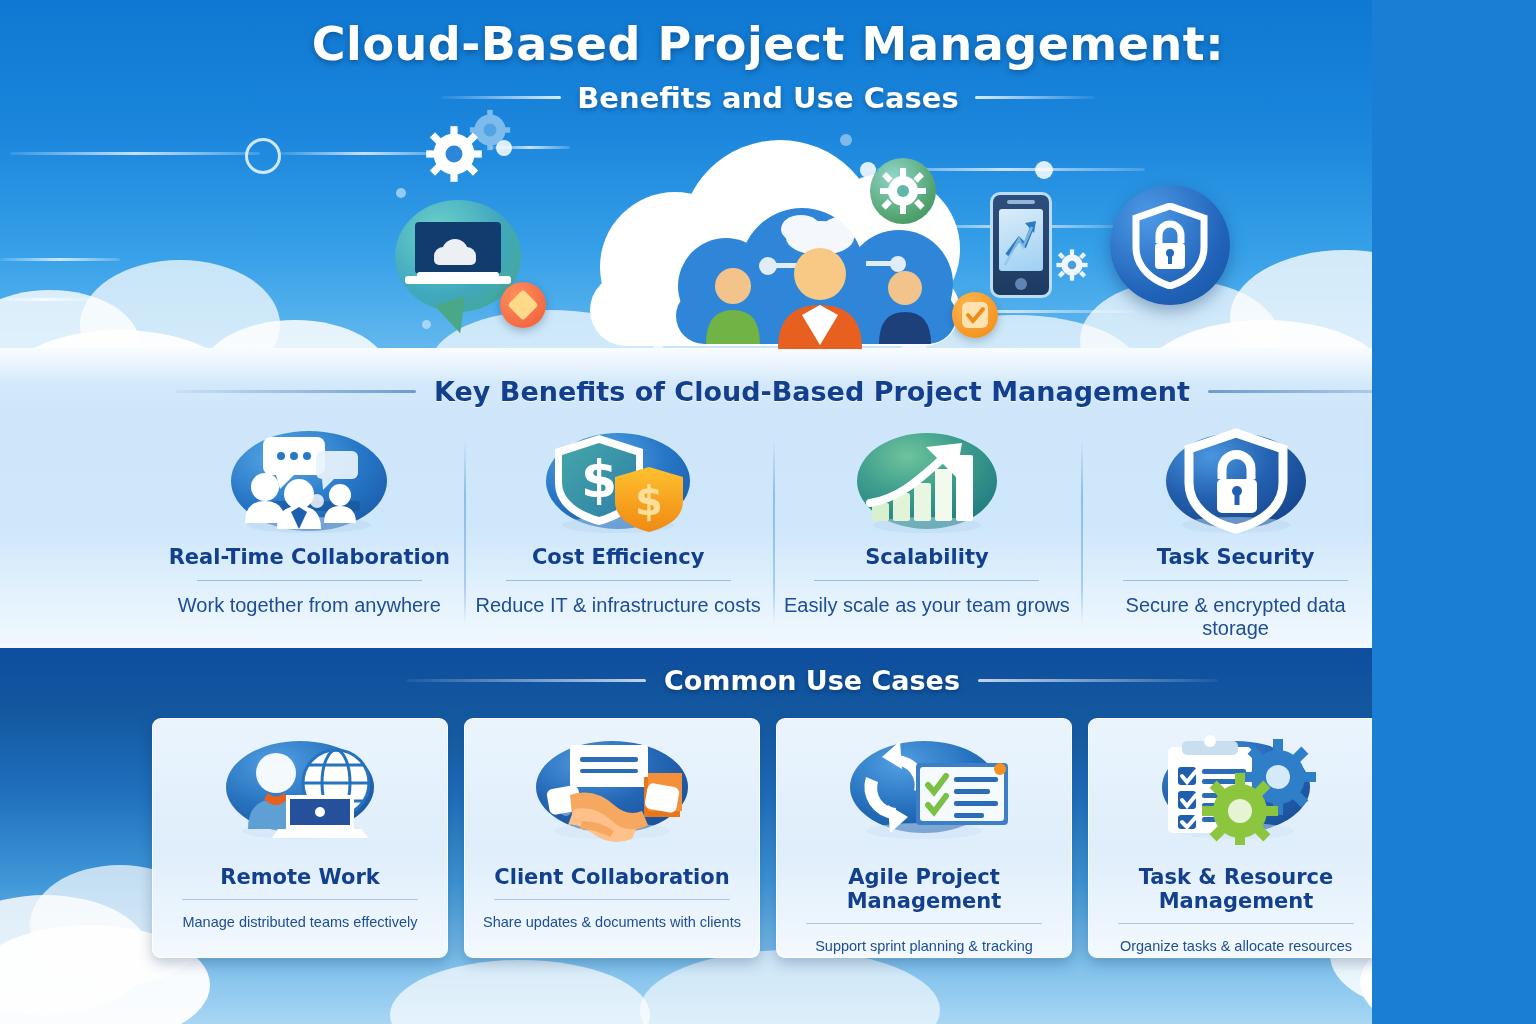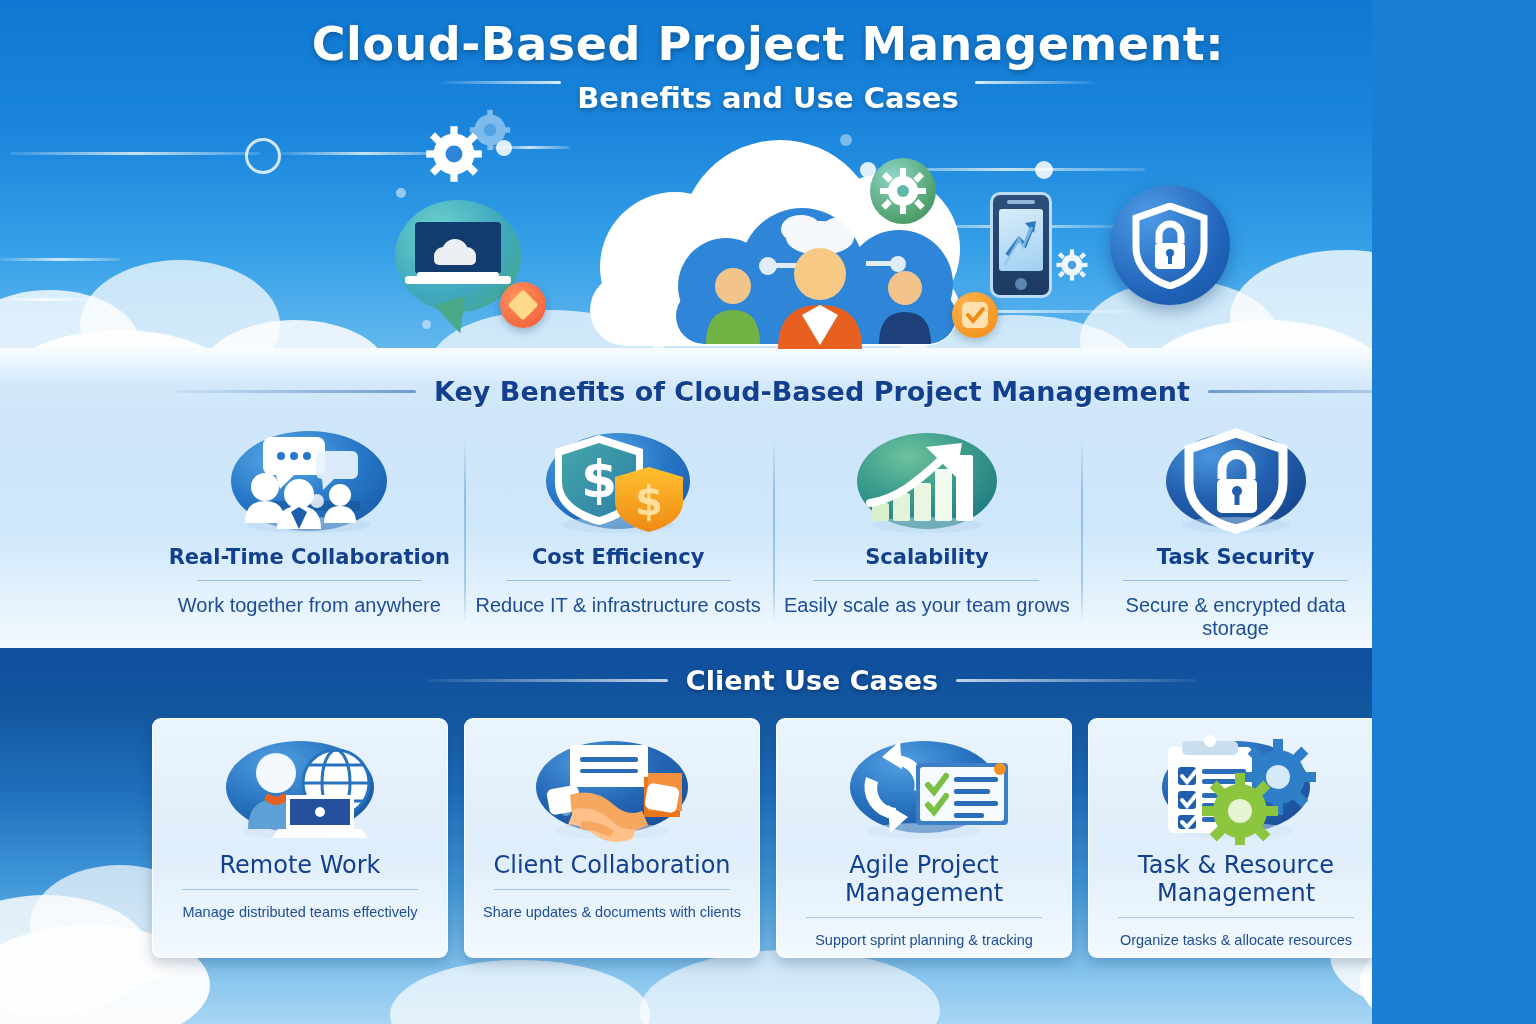--- a/index.html
+++ b/index.html
@@ -34,21 +34,21 @@
   .cloudgroup{position:absolute;}
 
   
   .title-wrap{position:absolute;left:0;top:18px;width:1536px;text-align:center;}
   .title-main{
     font-family:"DejaVu Sans",sans-serif;
     font-weight:bold;font-size:46px;letter-spacing:.5px;
     color:#ffffff;text-shadow:0 2px 6px rgba(3,40,80,.45);
     line-height:1.15;
   }
-  .sub-row{display:flex;justify-content:center;gap:16px;margin-top:10px;}
+  .sub-row{display:flex;align-items:center;justify-content:center;gap:16px;margin-top:10px;}
   .sub-line{height:3px;width:120px;border-radius:2px;
     background:linear-gradient(90deg,rgba(255,255,255,.05),rgba(255,255,255,.85));}
   .sub-line.r{background:linear-gradient(90deg,rgba(255,255,255,.85),rgba(255,255,255,.05));}
   .title-sub{
     font-family:"DejaVu Sans",sans-serif;
     font-weight:bold;font-size:29px;color:#fff;
     text-shadow:0 2px 5px rgba(3,40,80,.4);white-space:nowrap;
   }
 
   
@@ -114,21 +114,21 @@
   .cases-row{position:absolute;left:152px;top:718px;width:1232px;height:240px;display:flex;gap:16px;}
   .case{
     position:relative;flex:1;
     background:linear-gradient(180deg,#eaf4fd 0%,#dfeefb 55%,#f3f9fe 100%);
     border:1px solid rgba(255,255,255,.85);
     border-radius:9px;
     box-shadow:0 5px 14px rgba(5,35,80,.25);
     text-align:center;padding:14px 10px 0;box-sizing:border-box;
   }
   .c-icon{position:relative;height:112px;width:100%;}
-  .c-title{font-family:"DejaVu Sans",sans-serif;font-weight:normal;font-size:24px;color:#12408f;margin-top:6px;}
+  .c-title{font-family:"DejaVu Sans",sans-serif;font-weight:bold;font-size:21px;color:#12408f;margin-top:20px;}
   .c-rule{height:1px;background:rgba(70,130,195,.4);margin:10px auto 0;width:86%;}
   .c-desc{font-size:14.5px;color:#1c4d96;margin-top:13px;line-height:1.25;}
 
   
   .ic{position:absolute;left:50%;top:0;transform:translateX(-50%);}
 </style>
 </head>
 <body>
 
 <div id="stage">
@@ -486,21 +486,21 @@
         </svg>
       </div>
       <div class="b-title">Task Security</div>
       <div class="b-rule"></div>
       <div class="b-desc">Secure &amp; encrypted data storage</div>
     </div>
   </div>
 
   <div class="sec-head usecases">
     <div class="sec-rule"></div>
-    <div class="sec-title">Client Use Cases</div>
+    <div class="sec-title">Common Use Cases</div>
     <div class="sec-rule r"></div>
   </div>
 
   <div class="cases-row">
 
     <div class="case">
       <div class="c-icon">
         <svg class="ic" width="200" height="112" viewBox="0 0 200 112">
           <defs>
             <radialGradient id="cg1" cx="34%" cy="24%" r="82%">

